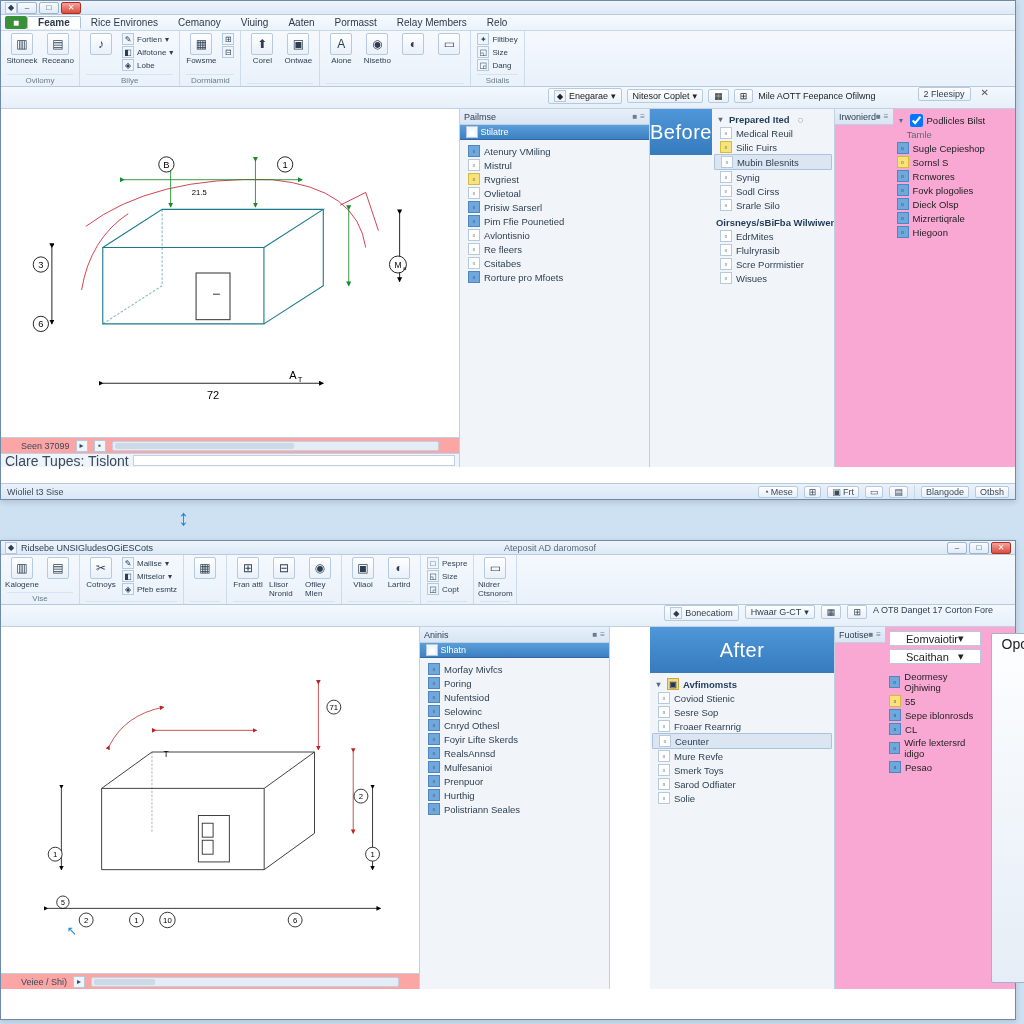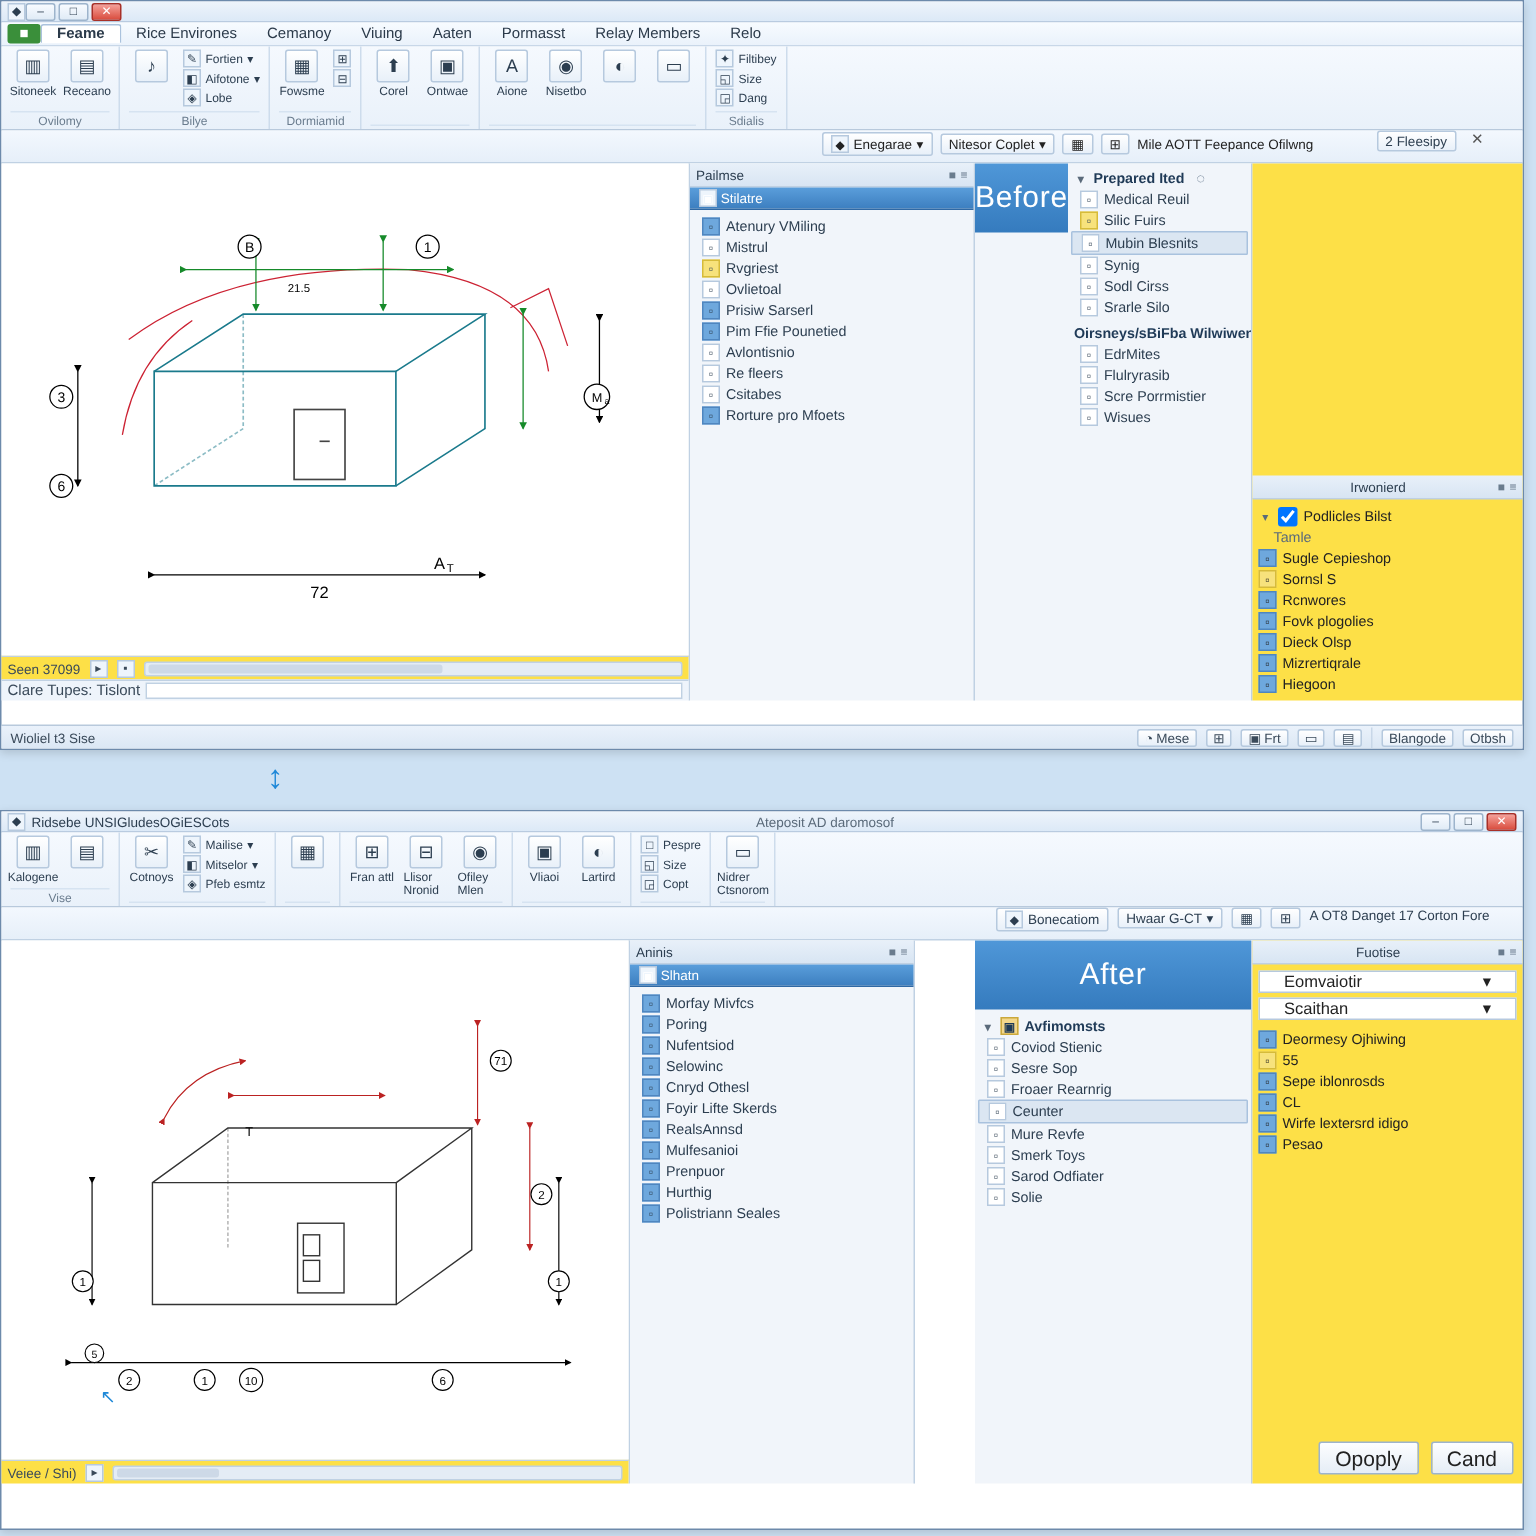--- a/index.html
+++ b/index.html
@@ -36,41 +36,41 @@
 .qb-btn { border: 1px solid #b6c9de; background: linear-gradient(#fff,#e8f0f9); border-radius: 2px; padding: 1px 5px; display:flex; align-items:center; gap:3px; }
 .qb-sep { width: 1px; height: 14px; background: #c8d7e8; }
 .close-x { margin-left: auto; font-size: 10px; color: #555; padding: 0 4px; }
 
 .workspace { position: absolute; top: 108px; bottom: 32px; left: 0; right: 0; display: flex; }
 .app-bottom .workspace { top: 108px; bottom: 30px; }
 
 .canvas-wrap { flex: 1; display: flex; flex-direction: column; border-right: 1px solid #c0d1e3; }
 .canvas { flex: 1; background: #fff; position: relative; overflow: hidden; }
 .canvas svg { width: 100%; height: 100%; }
-.canvas-tabs { height: 16px; background: #fde047; border-top: 1px solid #c0d1e3; display: flex; align-items: center; font-size: 9px; color: #3a4a5a; padding: 0 4px; gap: 6px; }
+.canvas-tabs { height: 16px; background: #fca5a5; border-top: 1px solid #c0d1e3; display: flex; align-items: center; font-size: 9px; color: #3a4a5a; padding: 0 20px; gap: 6px; }
 .scroll-track { flex: 1; height: 10px; background: #e4ecf5; border: 1px solid #c0d1e3; border-radius: 2px; position: relative; }
 .scroll-thumb { position: absolute; left: 2px; width: 55%; top: 1px; bottom: 1px; background: #cdd9e7; border-radius: 2px; }
 
 .side-col { width: 190px; background: #f1f5fa; border-right: 1px solid #c0d1e3; display: flex; flex-direction: column; text-align: right; }
-.side-col-r { width: 180px; background: #fde047; display: flex; flex-direction: column; justify-content: flex-end; }
+.side-col-r { width: 180px; background: #f9a8d4; display: flex; flex-direction: row; }
 .panel-header { height: 16px; background: linear-gradient(#e8f0f9,#d8e5f3); border-bottom: 1px solid #bfd0e2; display: flex; align-items: center; padding: 0 4px; font-size: 9px; color: #2c3e50; }
 .panel-header .dots { margin-left: auto; font-size: 8px; color: #6a7c8e; display:flex; gap:3px;}
 .mini-tab { height: 15px; background: linear-gradient(#5a9edb,#3d7fc0); color: #fff; font-size: 9px; display: flex; align-items: center; padding: 0 6px; border-bottom:1px solid #2f68a4;}
 .big-label { height: 46px; background: linear-gradient(#4f97d8,#357bbe); color: #fff; display: flex; align-items: center; justify-content: center; font-size: 20px; font-weight: 300; letter-spacing: .5px;}
 .tree { padding: 4px 2px; font-size: 9.5px; color: #2c3e50; overflow:hidden;}
 .tree-item { display: flex; align-items: center; gap: 4px; padding: 1px 2px 1px 6px; white-space: nowrap; }
 .tree-item.sel { background: #dbe6f2; border: 1px solid #a9c2de; border-radius: 1px; }
 .tree-item.head { font-weight:600; color:#1f3a57; padding-left:2px;}
 .tree-icon { width: 12px; height: 12px; border: 1px solid #b6c9de; background: #fff; display:flex; align-items:center; justify-content:center; font-size:8px;}
 .tree-icon.blue { background:#6ea8dd; border-color:#4f86bf;}
 .tree-icon.yellow { background:#f7e27c; border-color:#d6bb3a;}
 .tree-icon.folder { background:#f3d78b; border-color:#caa83c;}
 .expand { width:9px; text-align:center; color:#5a6a7a; font-size:8px;}
 
-.cmdbar { height: 14px; background: #eef4fb; border-top: 1px solid #c0d1e3; padding: 0 4px; font-size: 10px; color: #3a4a5a; display:flex; align-items:center;}
+.cmdbar { height: 14px; background: #eef4fb; border-top: 1px solid #c0d1e3; padding: 0 4px; font-size: 14px; color: #3a4a5a; display:flex; align-items:center;}
 .cmdinput { flex:1; background:#fff; border:1px solid #c0d1e3; margin-left:4px; height:11px;}
 .statusbar { position: absolute; left:0; right:0; bottom:0; height: 16px; background: linear-gradient(#eaf2fb,#dbe7f4); border-top: 1px solid #b8c9dc; display:flex; align-items:center; padding:0 6px; font-size:9px; color:#3a4a5a; gap:6px;}
 .statusbar .spacer{flex:1;}
 .status-btn{border:1px solid #b6c9de; background:linear-gradient(#fff,#e8f0f9); border-radius:2px; padding:0 4px; display:flex; align-items:center; gap:2px;}
 
 .prop-block{padding:4px;}
 .prop-row{display:flex; align-items:center; gap:4px; padding:1px 0; font-size:9.5px;}
 .prop-sel{width:100%; height:15px; border:1px solid #b6c9de; background:#fff; font-size:11px; padding:0 16px; display:flex; align-items:center; justify-content:space-between;}
 .btn{border:1px solid #9db4cc; background:linear-gradient(#fdfeff,#e5edf6); border-radius:2px; padding:2px 10px; font-size:14px;}
 .btn-row{display:flex; gap:8px; justify-content:flex-end; padding:6px;}

